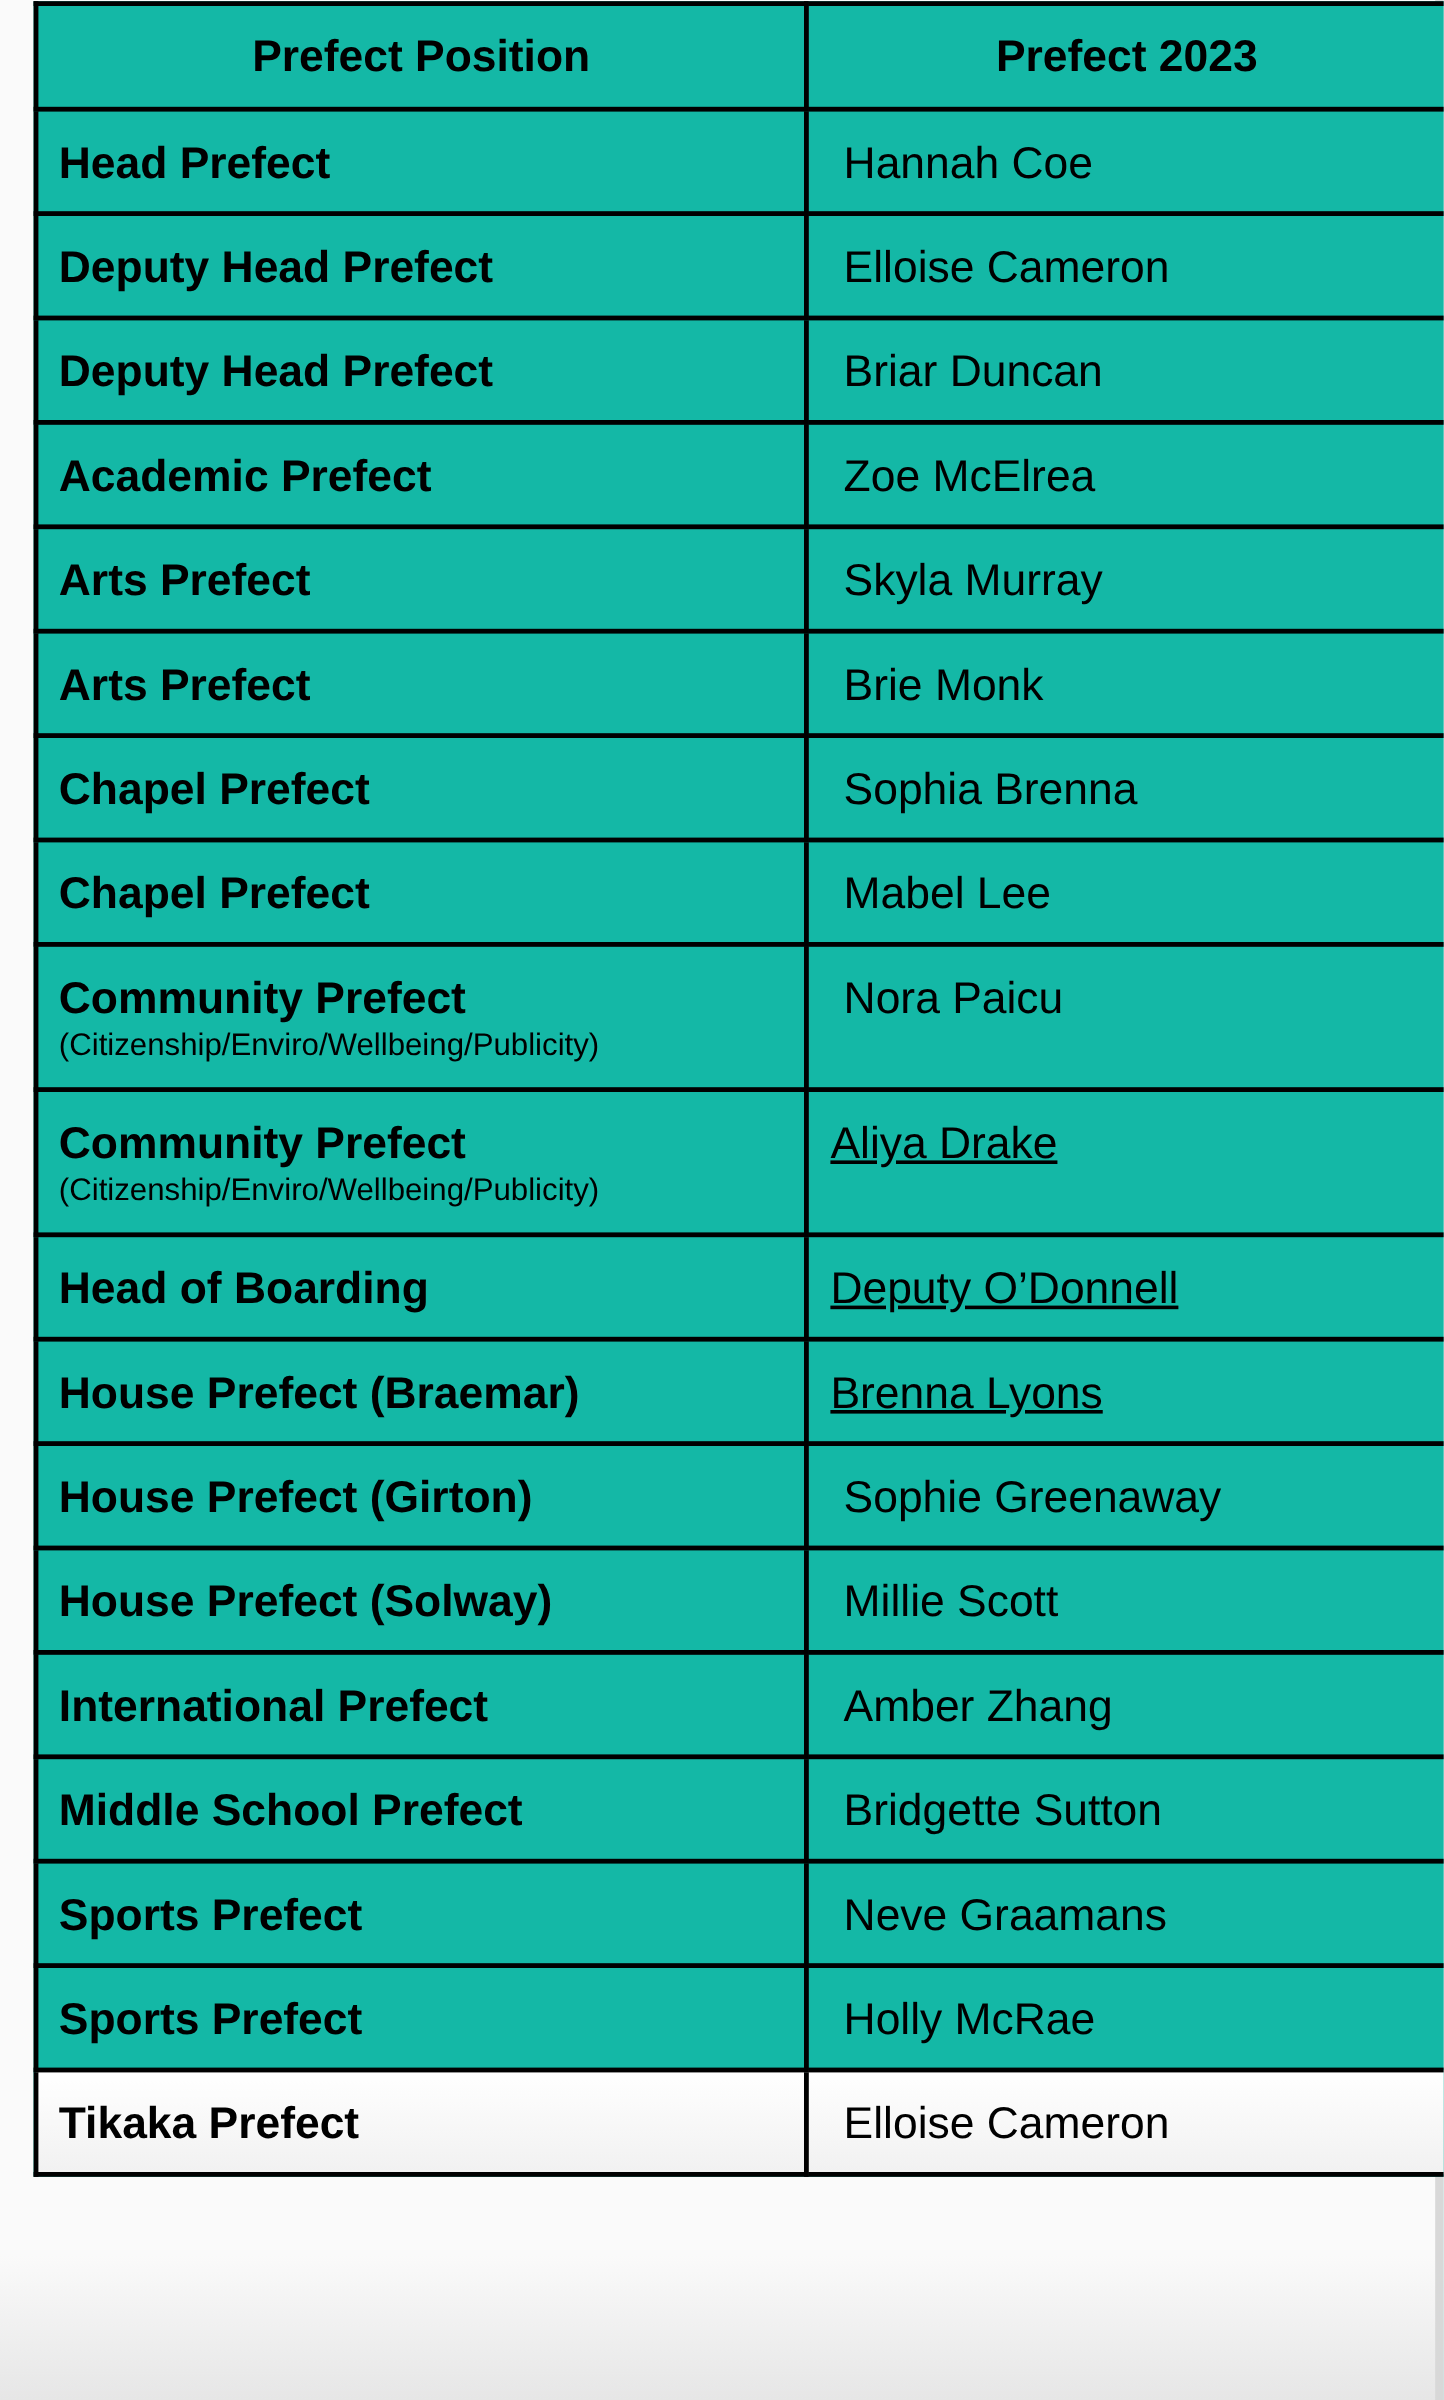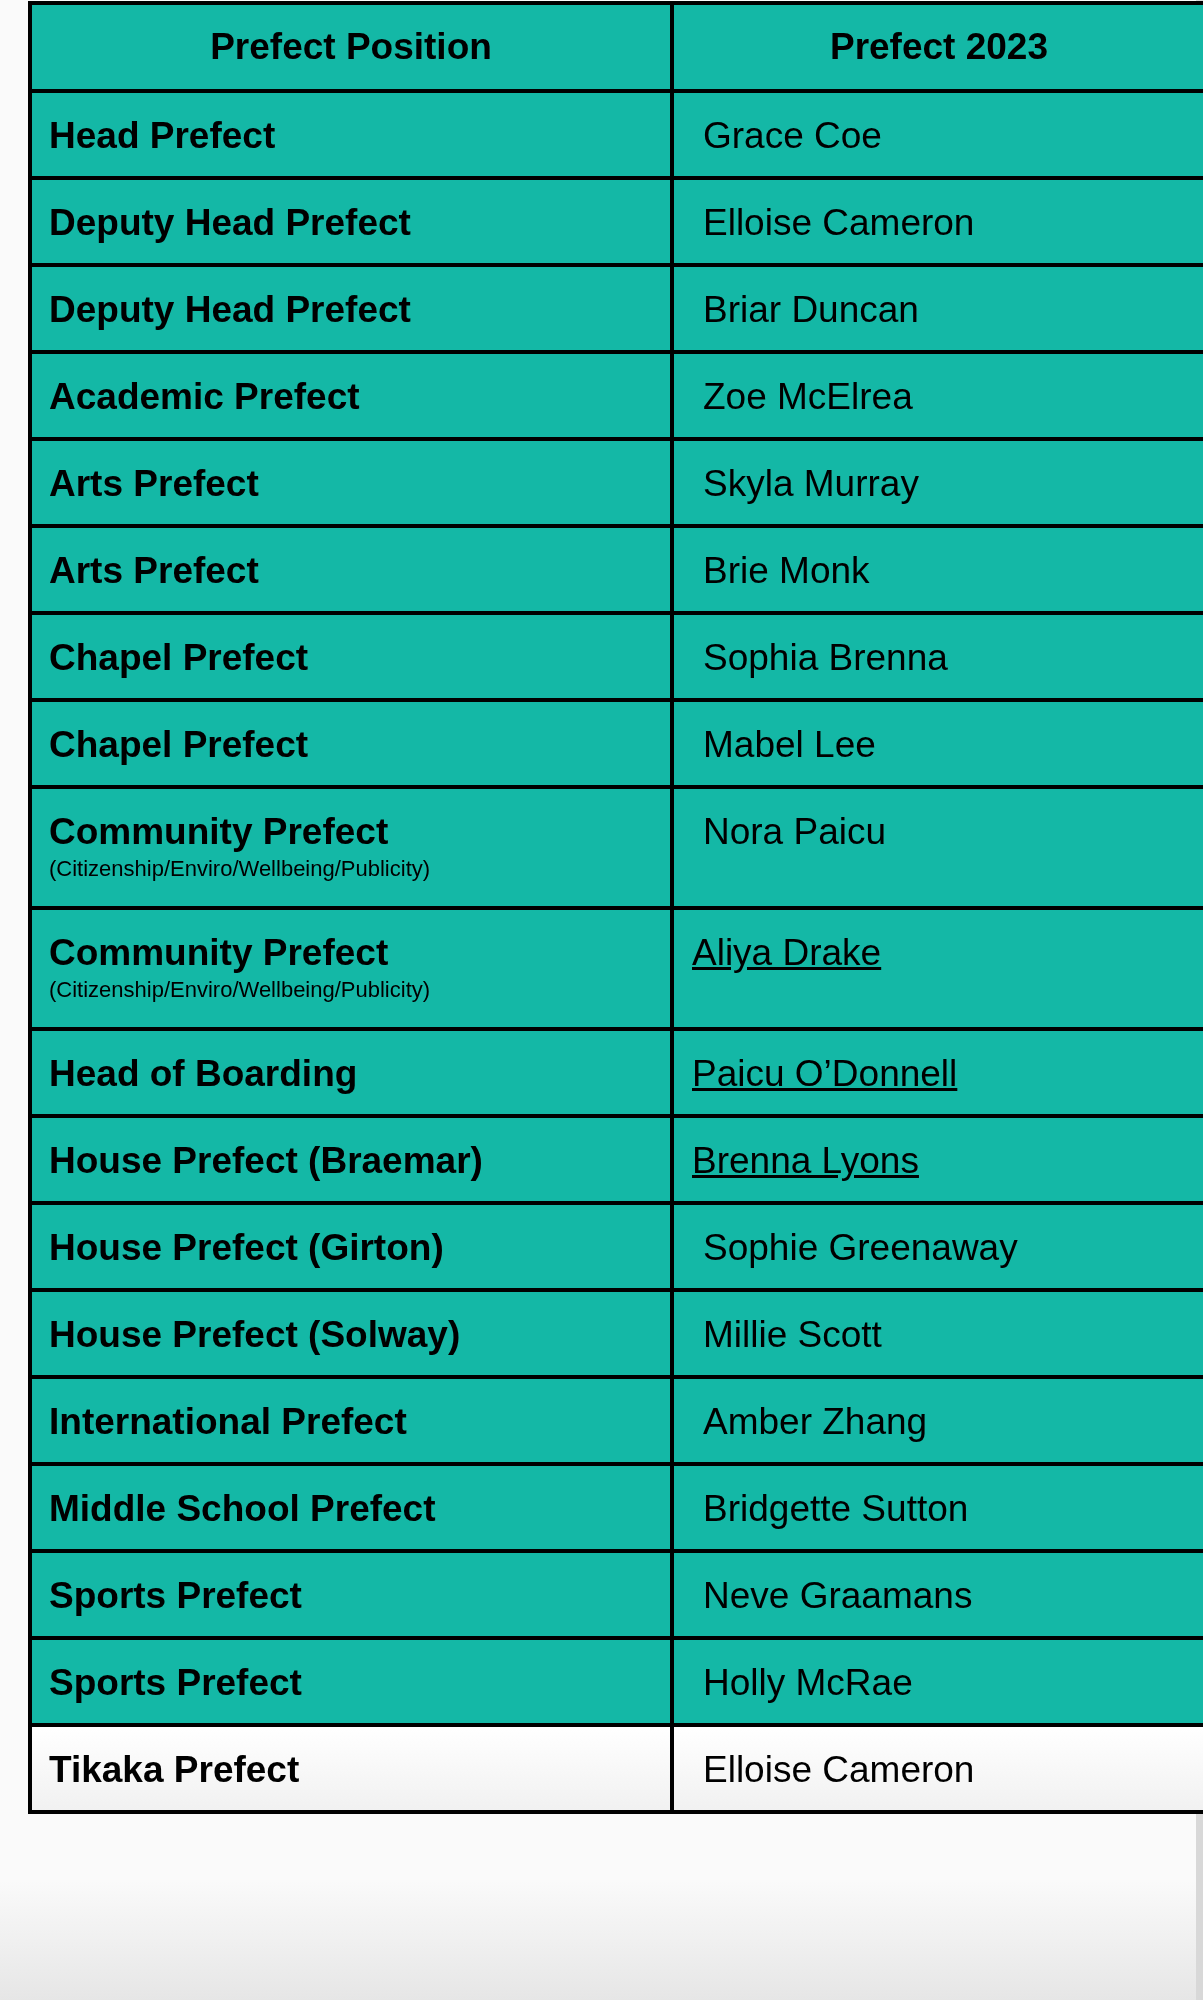--- a/index.html
+++ b/index.html
@@ -26,21 +26,21 @@
     vertical-align: top;
     padding: 0;
   }
   table.prefects th {
     height: 84px; vertical-align: middle;
     font-weight: bold; font-size: 37px; text-align: center;
   }
   th.col-pos { width: 638px; }
   td { font-size: 37px; height: 83px; }
   td .pos-main { display: block; padding: 23px 0 0 17px; line-height: 1.1; font-weight: bold; }
-  td .pos-sub { display: block; font-size: 22px; padding-left: 17px; line-height: 1.15; margin-top: 3px; }
+  td .pos-sub { display: block; font-size: 26px; padding-left: 17px; line-height: 1.15; margin-top: 3px; }
   td .name { display: block; padding: 23px 0 0 29px; line-height: 1.1; }
   td .name.tight { padding-left: 18px; text-decoration: underline; }
   tr.tall td { height: 117px; }
   tr.last td { background: linear-gradient(to bottom, #fff 0%, #f1f1f1 100%); }
 </style>
 </head>
 <body>
 
 <div class="right-strip"></div>
 
@@ -51,21 +51,21 @@
       <th class="col-name">Prefect 2023</th>
     </tr>
   </thead>
   <tbody id="rows">
       <tr>
     <td>
       <span class="pos-main">Head Prefect</span>
 
     </td>
     <td>
-      <span class="name">Grace Coe</span>
+      <span class="name">Hannah Coe</span>
     </td>
   </tr>
       <tr>
     <td>
       <span class="pos-main">Deputy Head Prefect</span>
 
     </td>
     <td>
       <span class="name">Elloise Cameron</span>
     </td>
@@ -141,21 +141,21 @@
     <td>
       <span class="name tight">Aliya Drake</span>
     </td>
   </tr>
       <tr>
     <td>
       <span class="pos-main">Head of Boarding</span>
 
     </td>
     <td>
-      <span class="name tight">Paicu O’Donnell</span>
+      <span class="name tight">Deputy O’Donnell</span>
     </td>
   </tr>
       <tr>
     <td>
       <span class="pos-main">House Prefect (Braemar)</span>
 
     </td>
     <td>
       <span class="name tight">Brenna Lyons</span>
     </td>

